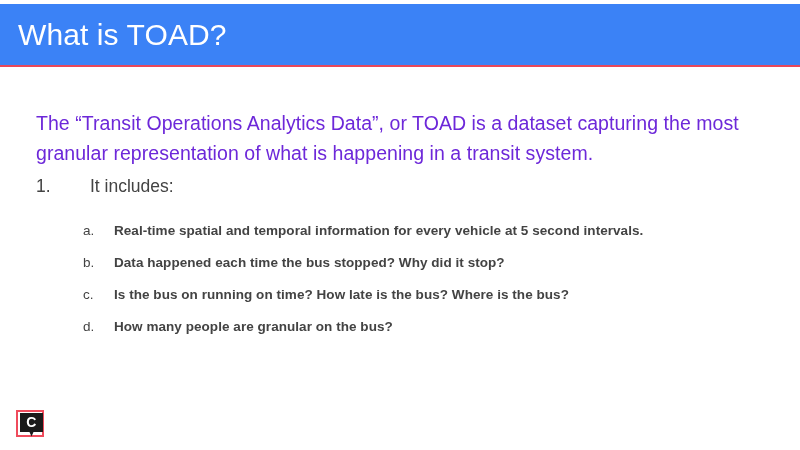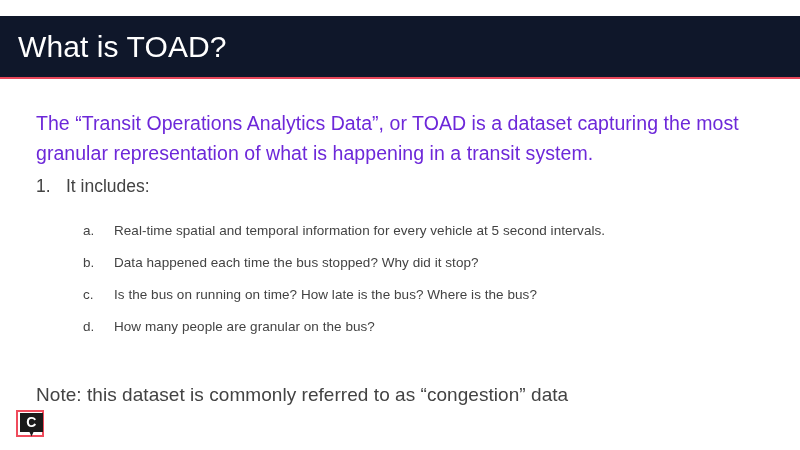--- a/index.html
+++ b/index.html
@@ -20,24 +20,24 @@
     position: relative;
     width: 800px;
     height: 450px;
     background: #ffffff;
   }
 
   
   .header-band {
     position: absolute;
     left: 0;
-    top: 16px;
+    top: 4px;
     width: 800px;
     height: 63px;
-    background: #0f172a;
+    background: #3b82f6;
     border-bottom: 2px solid #E8475A;
   }
 
   .slide-title {
     position: absolute;
     left: 18px;
     top: 11px;
     font-size: 30px;
     line-height: 40px;
     font-weight: 400;
@@ -78,21 +78,21 @@
     line-height: 26px;
     color: #434343;
   }
 
   .level1-marker {
     width: 30px;
     flex: 0 0 30px;
     text-align: left;
   }
 
-  .level1-text { flex: 1 1 auto; }
+  .level1-text { flex: 1 1 auto; margin-left: 24px; }
 
   
   .level2-list {
     position: absolute;
     left: 83px;
     top: 152px;
     width: 680px;
   }
 
   .level2-item {
@@ -104,21 +104,21 @@
     color: #434343;
     letter-spacing: 0.05px;
   }
 
   .level2-marker {
     width: 31px;
     flex: 0 0 31px;
     text-align: left;
   }
 
-  .level2-text { flex: 1 1 auto; white-space: nowrap; }
+  .level2-text { flex: 1 1 auto; white-space: nowrap; font-weight: bold; }
 
   .note-paragraph {
     position: absolute;
     left: 36px;
     top: 318px;
     width: 722px;
     font-size: 19px;
     line-height: 28px;
     color: #434343;
     letter-spacing: 0.05px;
@@ -170,21 +170,20 @@
         <span class="level2-text">Is the bus on running on time? How late is the bus? Where is the bus?</span>
       </div>
 
       <div class="level2-item">
         <span class="level2-marker">d.</span>
         <span class="level2-text">How many people are granular on the bus?</span>
       </div>
 
     </div>
 
-    <div class="note-paragraph">Note: this dataset is commonly referred to as “congestion” data</div>
 
   </div>
 
   <div class="logo">
     <svg width="30" height="32" viewBox="0 0 30 32" xmlns="http://www.w3.org/2000/svg">
       <rect x="1" y="1" width="26" height="25" fill="none" stroke="#EF4B5C" stroke-width="2"></rect>
       <path d="M4 3 H27 V22 H17.5 L15.5 26.5 L13.5 22 H4 Z" fill="#1A1A1A"></path>
       <text x="15.2" y="17" font-family="'Liberation Sans', sans-serif" font-size="14" font-weight="700" fill="#FFFFFF" text-anchor="middle">C</text>
     </svg>
   </div>

